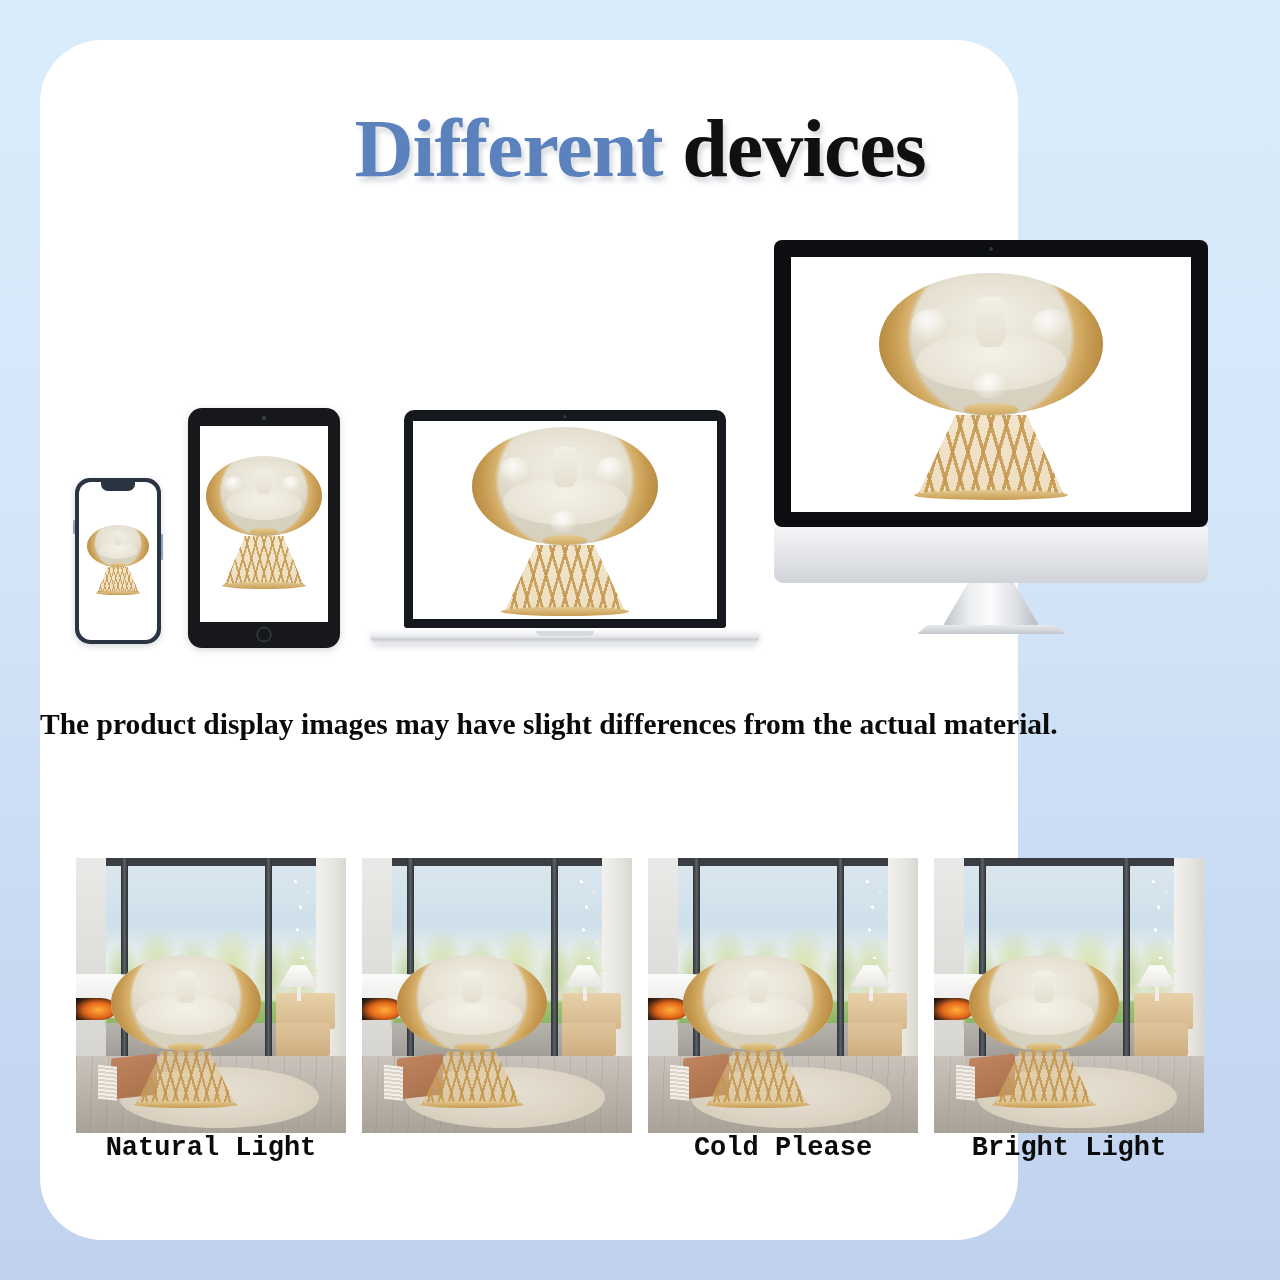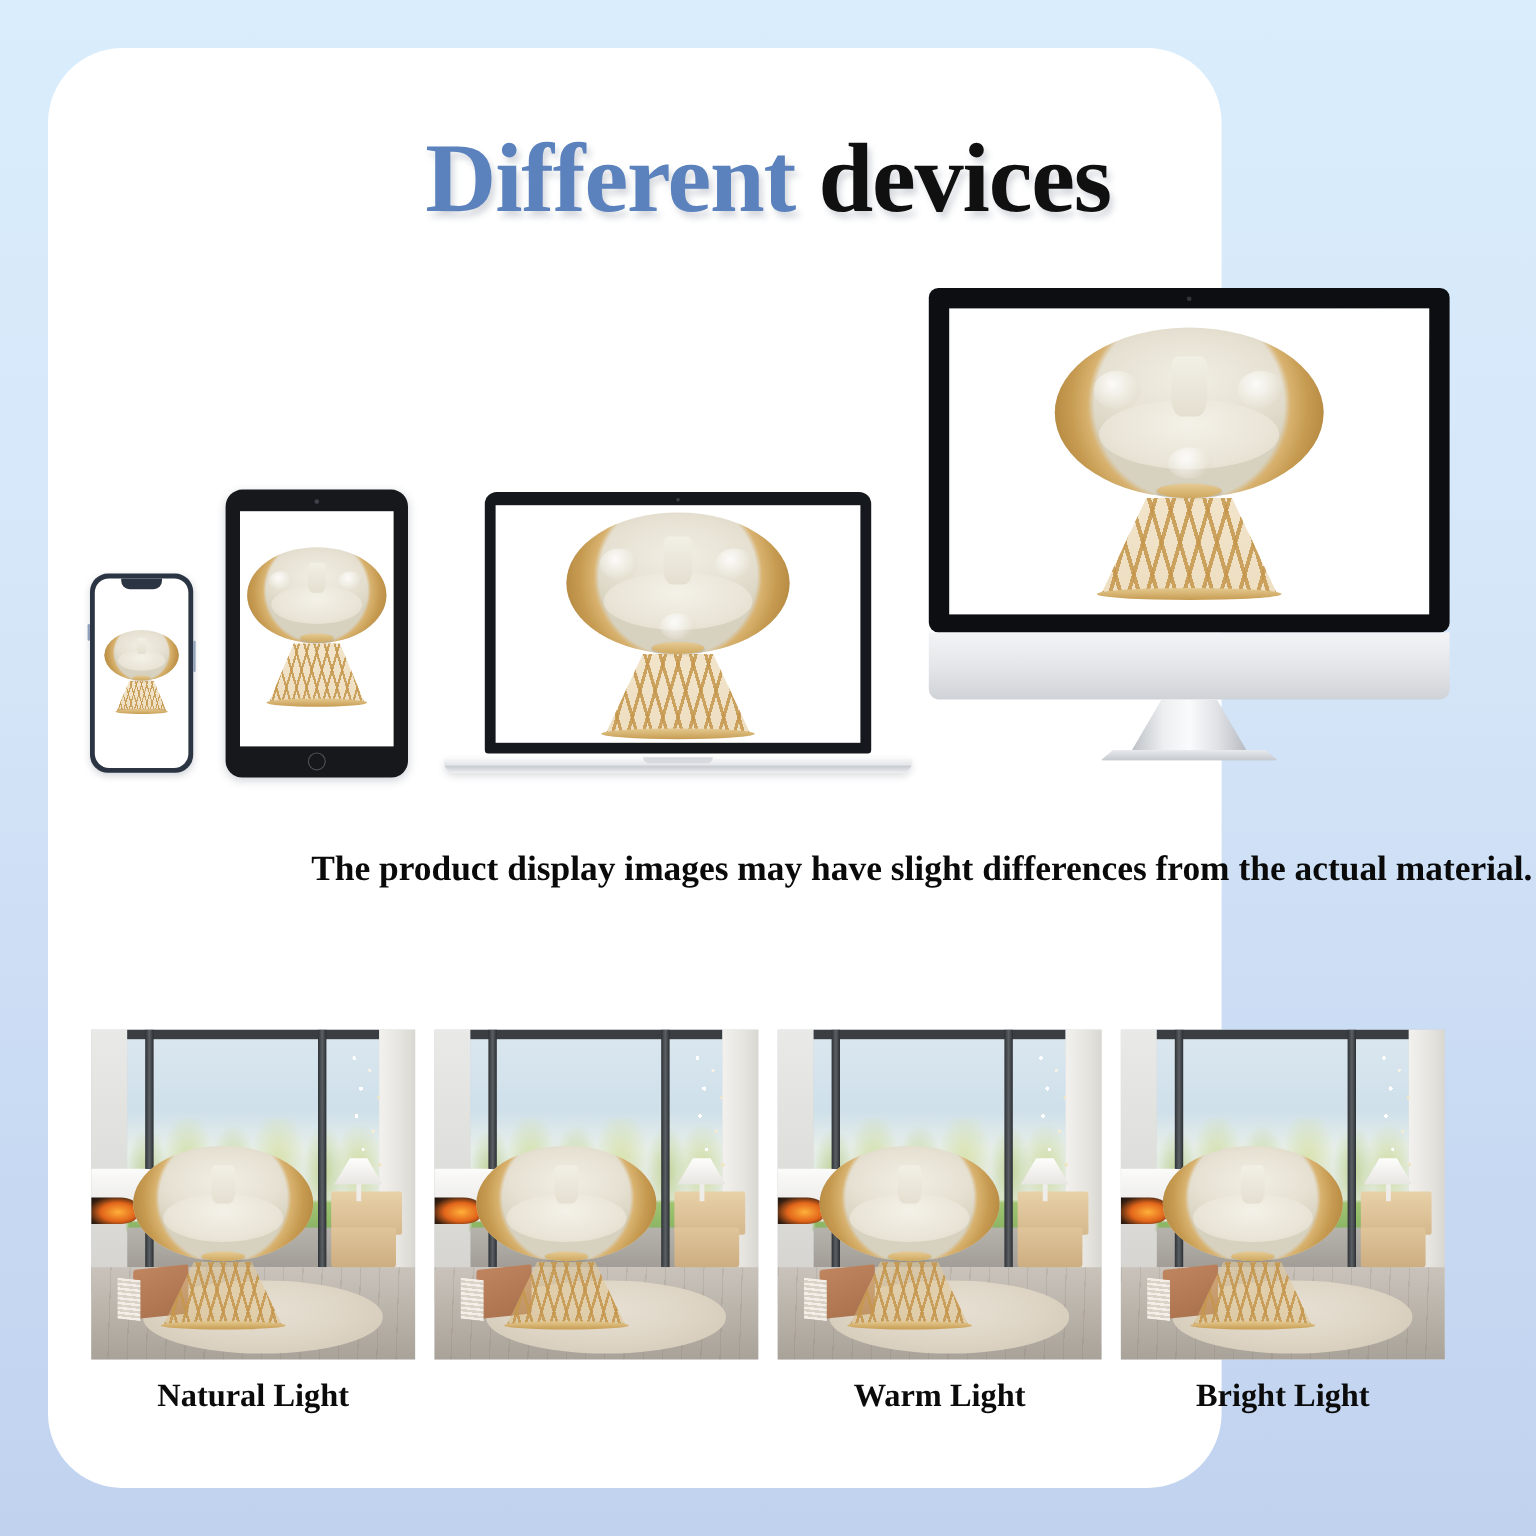--- a/index.html
+++ b/index.html
@@ -128,31 +128,31 @@
   .monitor .neck { position:absolute; left:50%; top:343px; transform:translateX(-50%);
     width:100px; height:46px;
     background:linear-gradient(90deg,#b9bdc3 0%,#eceef0 28%,#fafbfc 50%,#dfe1e5 74%,#b4b8be 100%);
     clip-path:polygon(27% 0, 73% 0, 100% 100%, 0 100%); }
   .monitor .footbar { position:absolute; left:50%; top:385px; transform:translateX(-50%);
     width:148px; height:9px;
     background:linear-gradient(180deg,#e8eaed,#c3c7cd);
     clip-path:polygon(7% 0, 93% 0, 100% 100%, 0 100%); border-radius:0 0 3px 3px; }
 
   
-  .disclaimer { position:absolute; left:0; top:662px; width:1200px; text-align:right;
+  .disclaimer { position:absolute; left:0; top:662px; width:1200px; text-align:left;
     font-size:29.5px; font-weight:bold; color:#0a0a0a; line-height:1.52;
-    font-family:"Liberation Serif", serif;margin-left:37px; }
+    font-family:"Liberation Serif", serif; }
 
   
   .thumbs { position:absolute; left:36px; top:818px; width:1128px; height:300px;
     display:flex; justify-content:space-between; }
   .thumb { width:270px; }
   .photo { width:270px; height:275px; position:relative; overflow:hidden; background:#cfd3d6; }
-  .caption { margin-top:15px; text-align:center; font-size:27px; font-weight:bold;
-    color:#0b0b0b; font-family:Liberation Serif, serif; }
+  .caption { text-align:center; font-size:27px; font-weight:bold;
+    color:#0b0b0b; font-family:Liberation Mono, monospace; }
 
   
   .rm { position:absolute; inset:0; }
   .rm .wall-l { position:absolute; left:0; top:0; width:11%; height:100%;
     background:linear-gradient(180deg,#e9e9e7 0%,#dcdcd9 48%,#cfcdc8 100%); }
   .rm .glass { position:absolute; left:11%; top:0; width:78%; height:72%;
     background:linear-gradient(180deg,#dbe7ef 0%,#cfe0ea 34%,#e7eee9 50%,#dfe6dc 100%); }
   .rm .trees { position:absolute; left:11%; top:27%; width:78%; height:28%;
     background:
       radial-gradient(ellipse 12% 70% at 8% 60%, #b9cf8e, rgba(185,207,142,0) 70%),
@@ -426,21 +426,21 @@
               <div class="seat" style="width:100px;height:40px;top:40px;"></div>
               <div class="pillow" style="width:20px;height:32px;top:16px;"></div>
               <div class="hubring" style="width:36px;height:8px;top:88px;"></div>
               <div class="base" style="width:100px;height:54px;top:96px;"></div>
               <div class="foot" style="width:104px;height:7px;top:146px;"></div>
             </div>
           </div>
         </div>
         <div class="tint tint-cold"></div>
       </div>
-      <div class="caption">Warm Light</div>
+      <div class="caption">Cold Please</div>
     </div>
 
     <div class="thumb">
       <div class="photo">
         <div class="rm">
           <div class="wall-l"></div>
             <div class="glass"></div>
             <div class="trees"></div>
           <div class="grass"></div>
             <div class="ground"></div>

